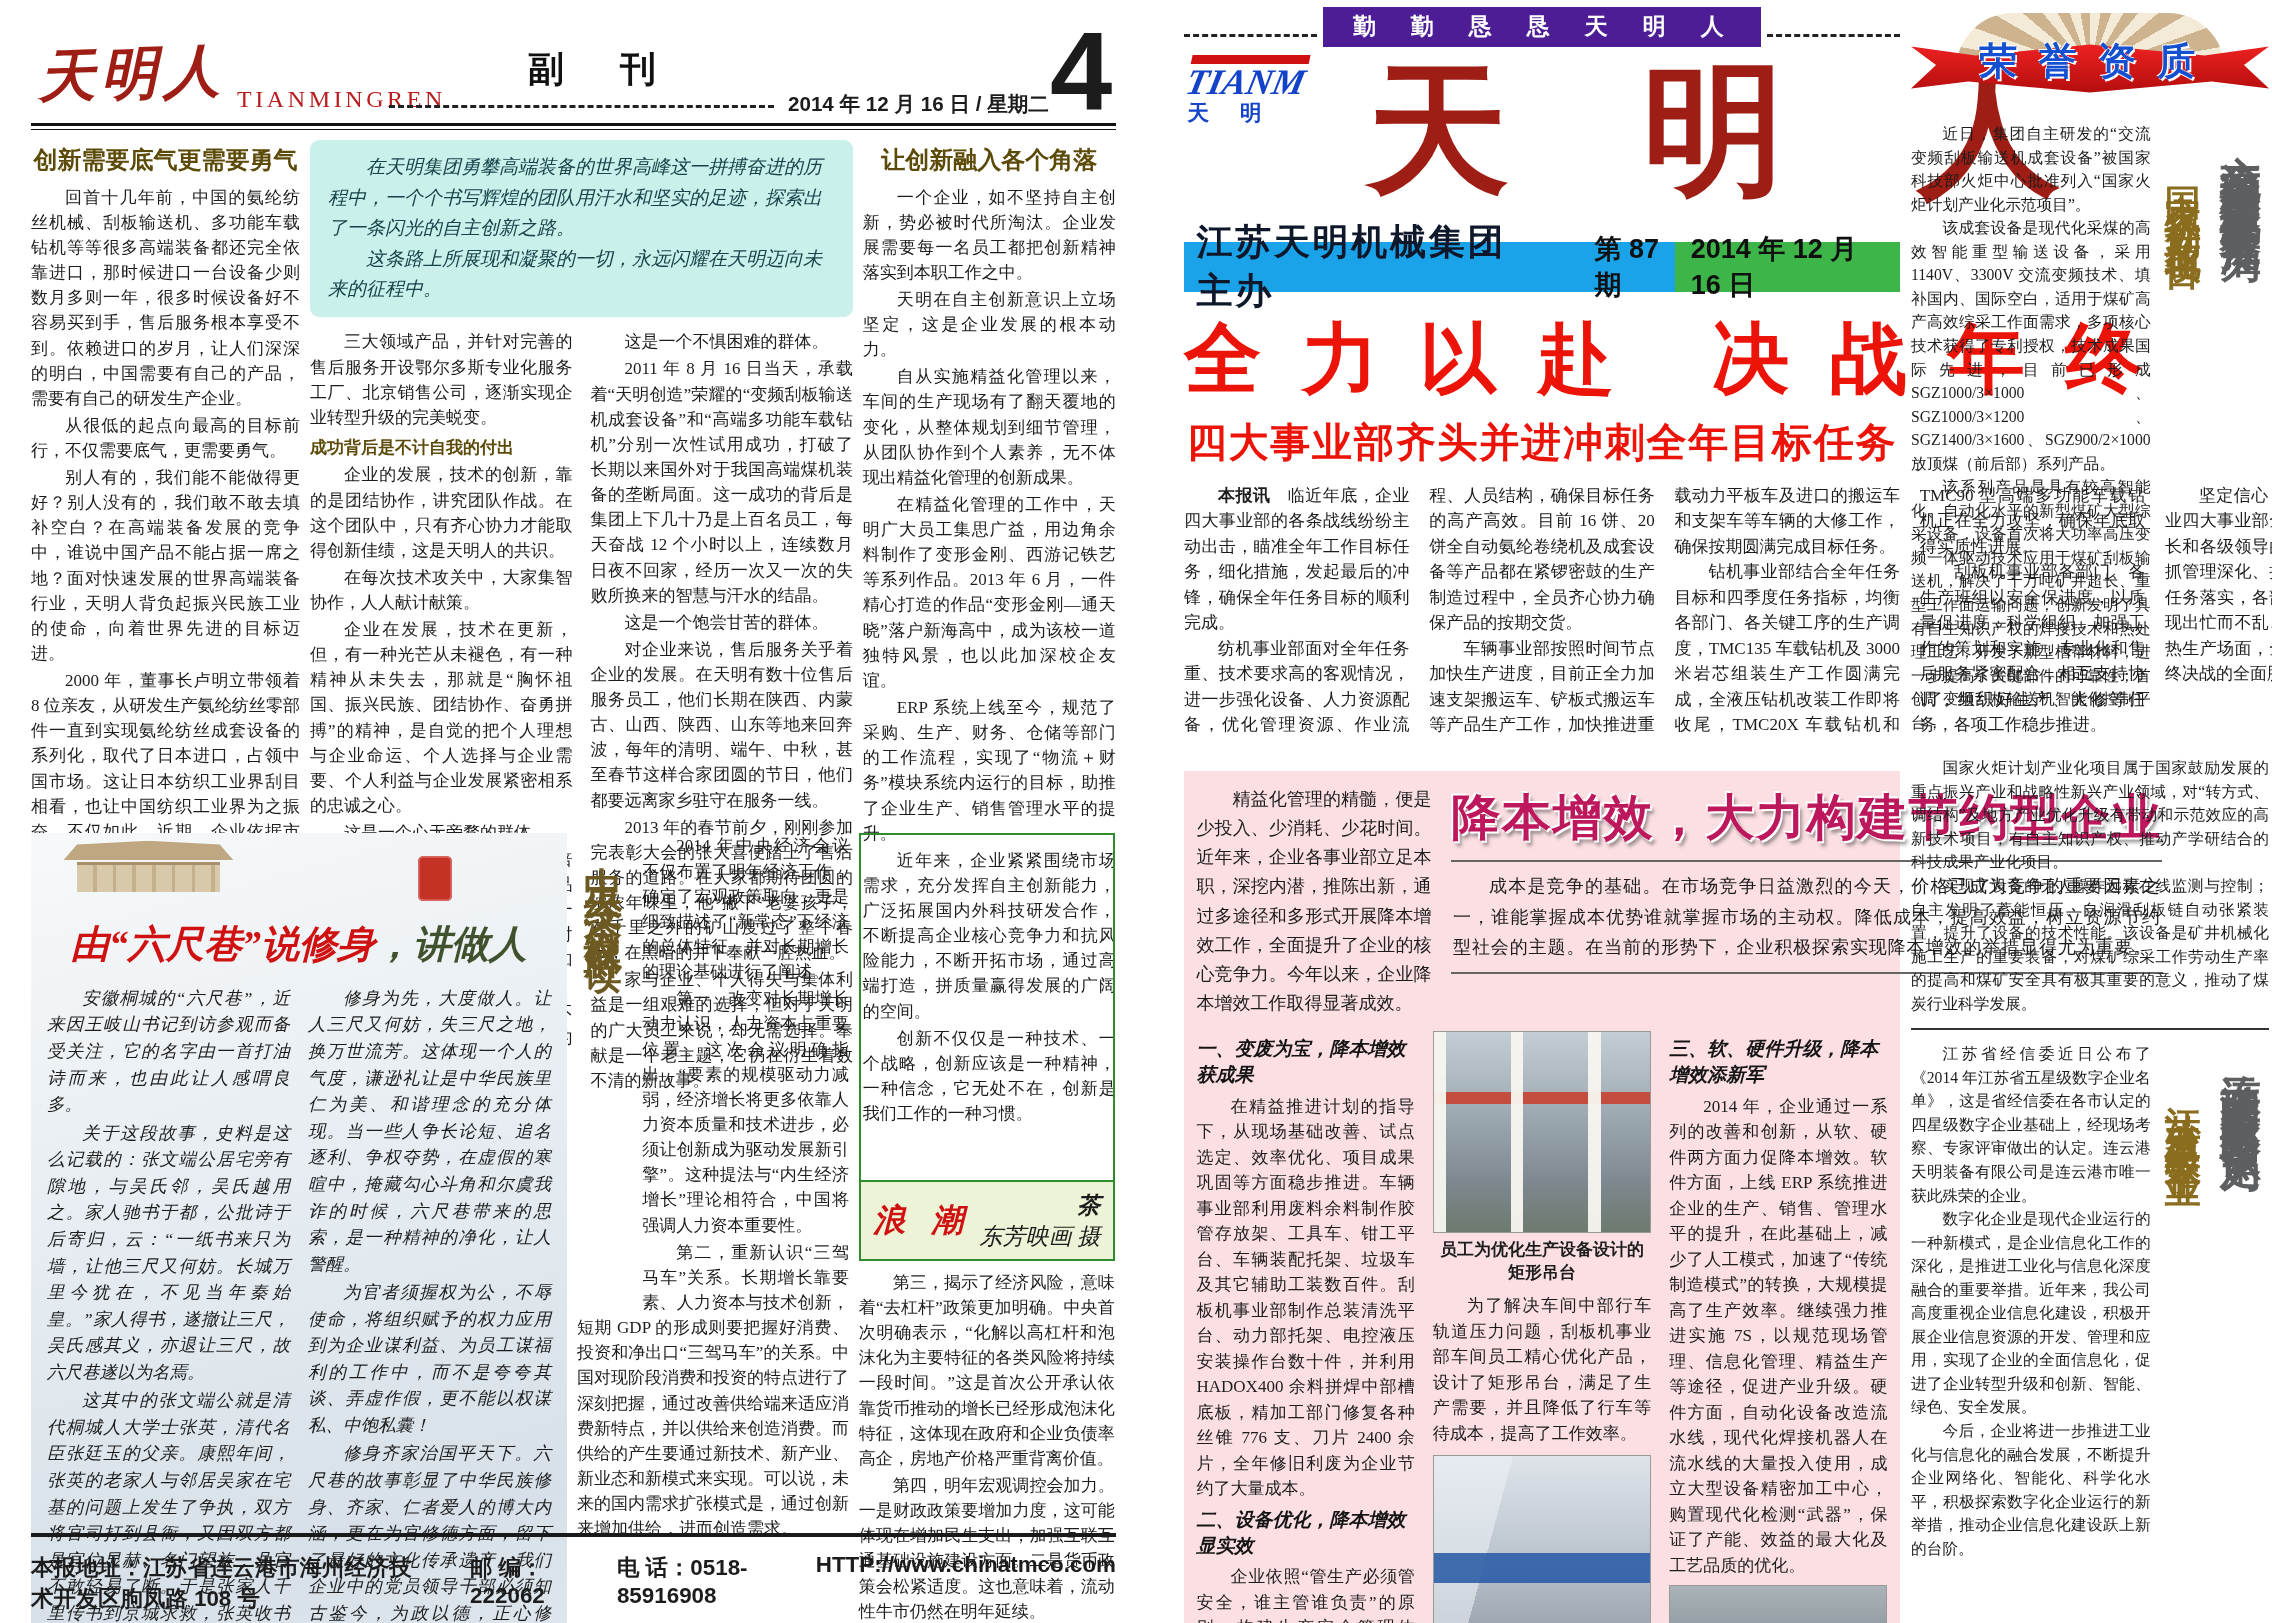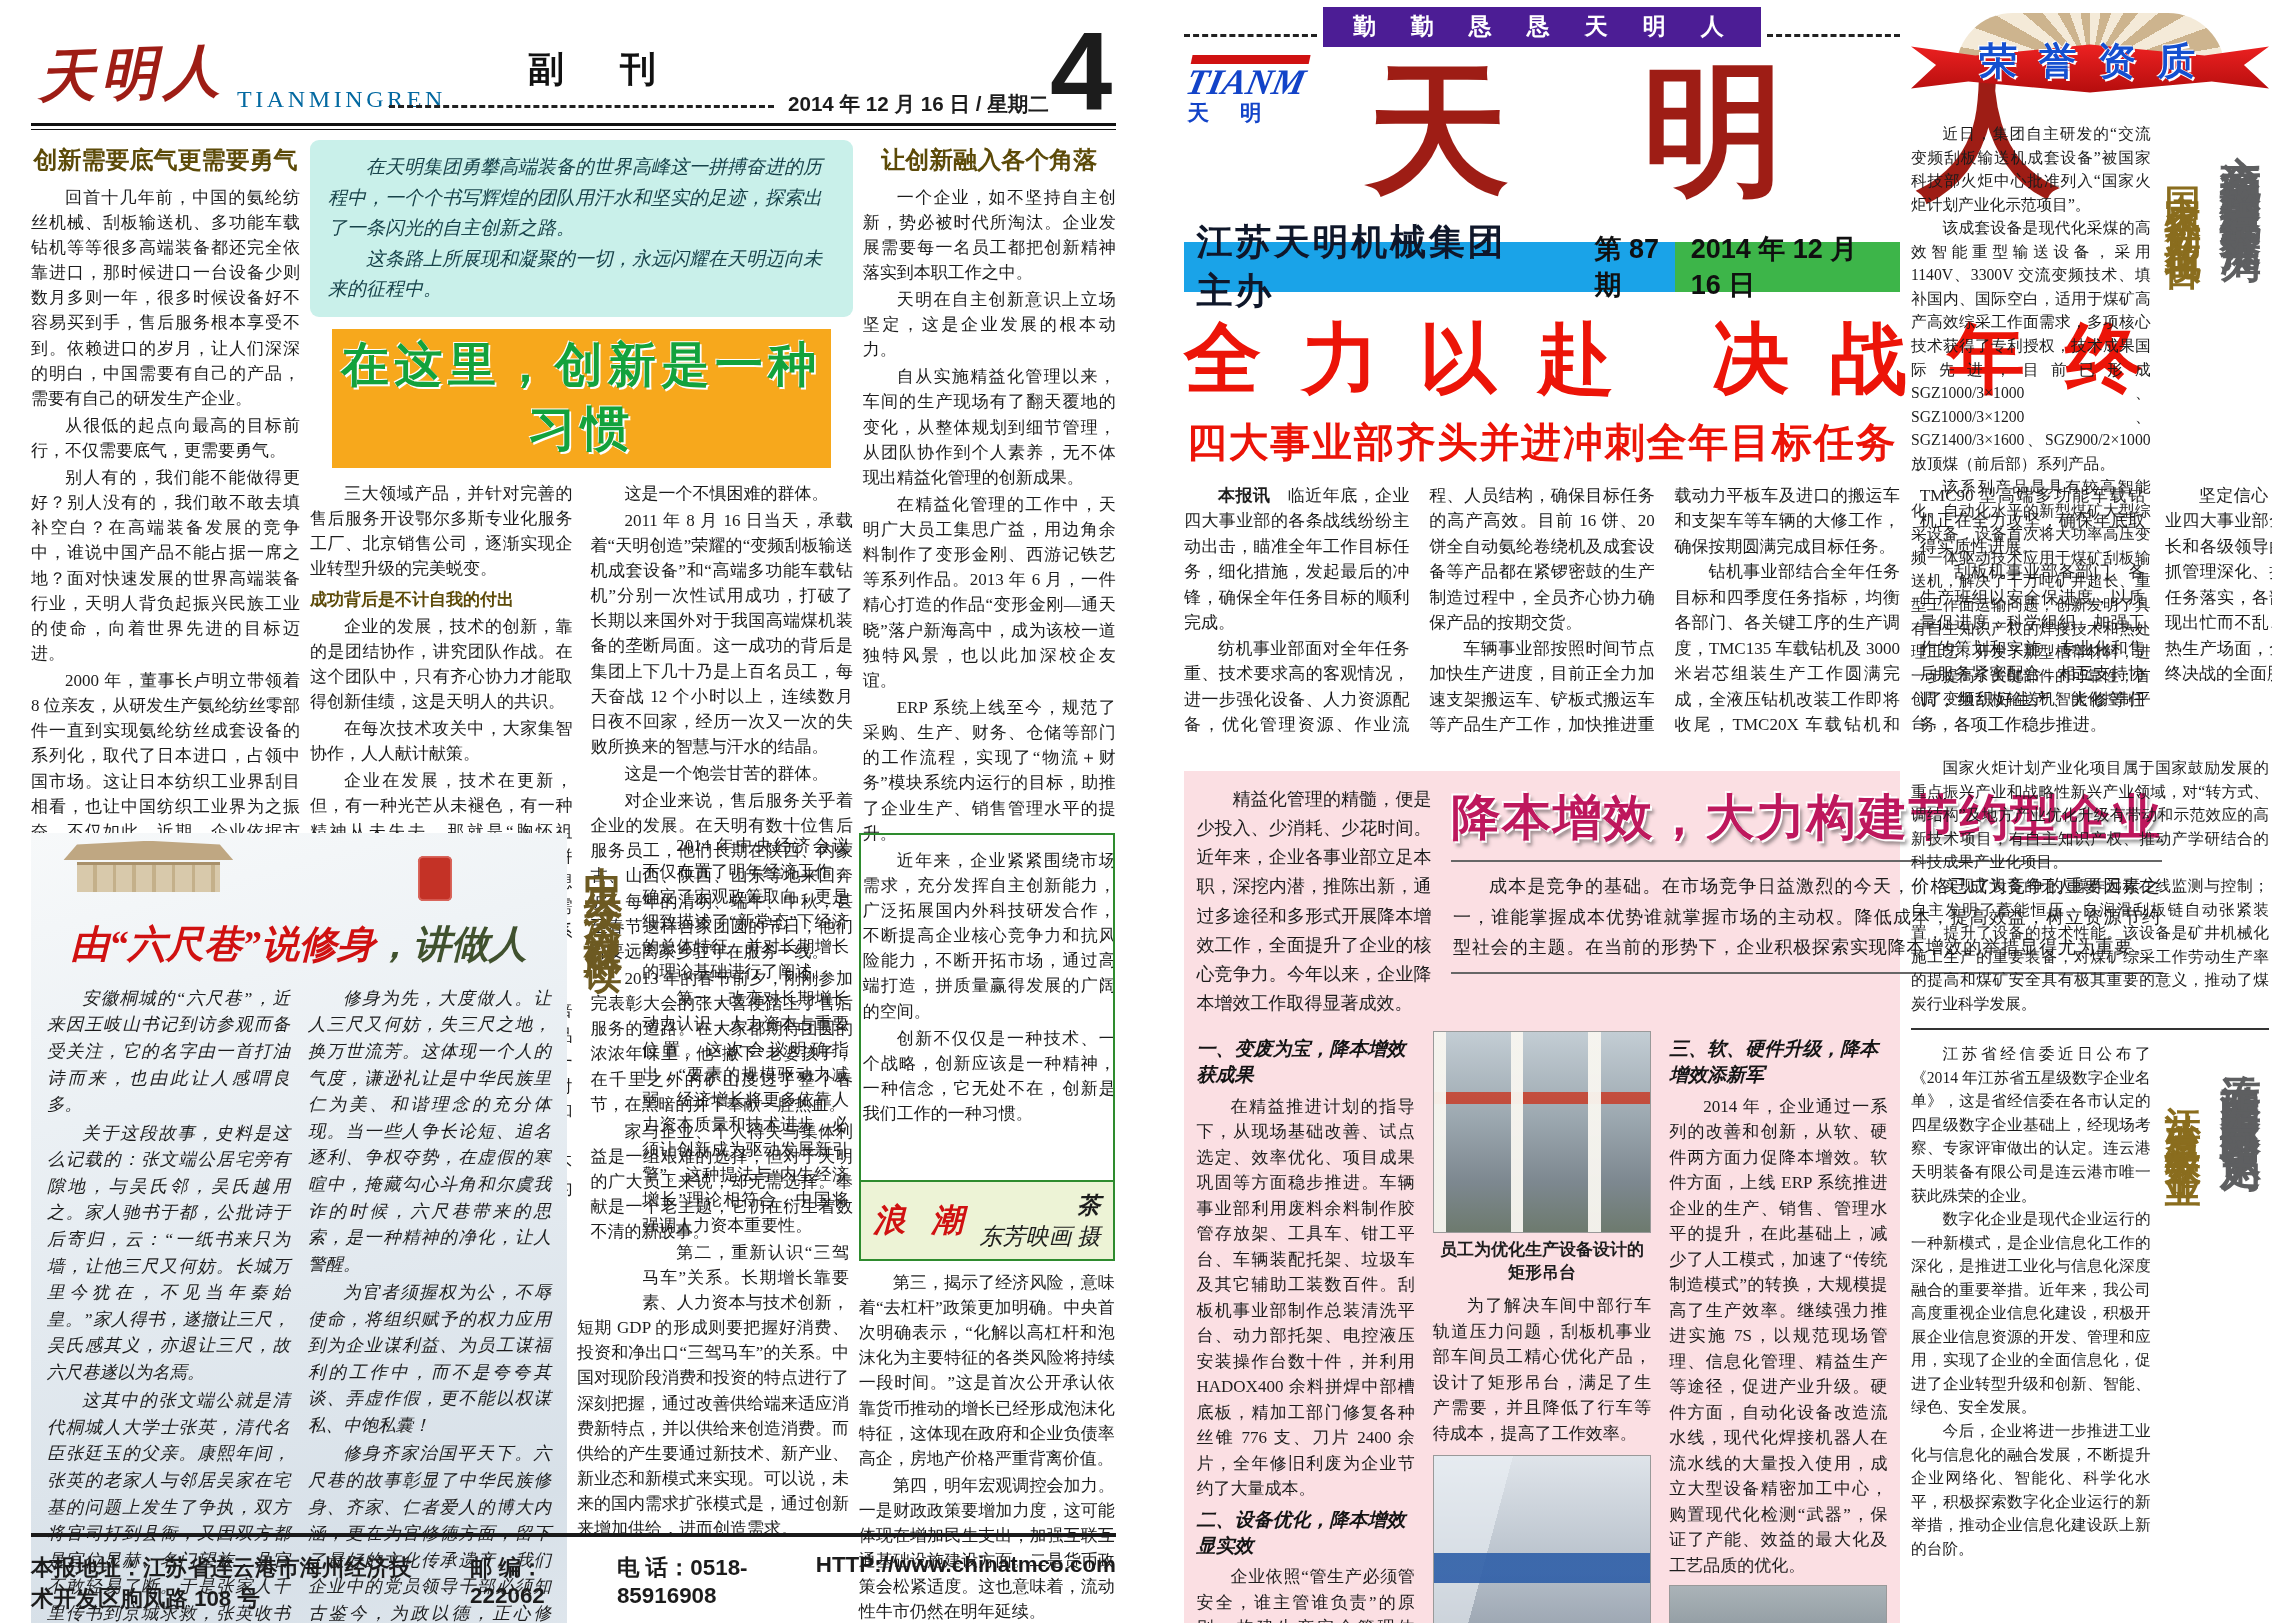--- a/index.html
+++ b/index.html
@@ -7,21 +7,21 @@
   .canvas { position:relative; width:2272px; height:1624px; background:#ffffff;
             font-family:"Liberation Serif", serif; color:#1c1c1c; overflow:hidden; }
   
   .page-left  { position:absolute; left:31px;  top:19.7px; width:1085px; height:1594px; }
   .page-right { position:absolute; left:1184px; top:7.2px;  width:1085px; height:1608px; }
 
   .lp-header { position:relative; height:106px; border-bottom:3.6px solid #111; }
   .lp-header:after { content:""; position:absolute; left:0; right:0; bottom:-7.2px; border-bottom:0.9px solid #111; }
   .lp-mast { position:absolute; left:7.2px; top:16px; font-size:57px; font-weight:900; color:#9e1d15;
              font-style:italic; letter-spacing:5.4px; transform:rotate(-2deg); font-family:"Liberation Serif",serif; }
-  .lp-pinyin { position:absolute; left:206px; top:66px; font-size:24px; letter-spacing:3.6px; color:#0369a1;
+  .lp-pinyin { position:absolute; left:206px; top:66px; font-size:24px; letter-spacing:3.6px; color:#b91c1c;
                font-family:"Liberation Serif",serif; }
   .lp-section { position:absolute; left:497px; top:25px; font-size:36px; font-weight:700; letter-spacing:23px; color:#111;
                 font-family:"Liberation Sans",sans-serif; }
   .lp-dash { position:absolute; left:358px; top:85px; width:385px; border-top:3.6px dashed #222; }
   .lp-date { position:absolute; left:757px; top:70px; font-size:20.6px; font-weight:700; font-family:"Liberation Sans",sans-serif; }
   .lp-pagenum { position:absolute; right:3.6px; top:-3.6px; font-size:112px; font-weight:900; font-family:"Liberation Sans",sans-serif; line-height:1; }
 
   .lp-top { display:grid; grid-template-columns:269px 543px 253px; column-gap:9.9px; margin-top:14.3px; height:681px; }
   .art-title { font-family:"Liberation Sans",sans-serif; font-weight:900; font-size:24px; color:#5c4a08;
                text-align:center; margin:3.6px 0 9px 0; }
@@ -174,21 +174,20 @@
         <p>别人有的，我们能不能做得更好？别人没有的，我们敢不敢去填补空白？在高端装备发展的竞争中，谁说中国产品不能占据一席之地？面对快速发展的世界高端装备行业，天明人背负起振兴民族工业的使命，向着世界先进的目标迈进。</p>
         <p>2000 年，董事长卢明立带领着 8 位亲友，从研发生产氨纶纺丝零部件一直到实现氨纶纺丝成套设备的系列化，取代了日本进口，占领中国市场。这让日本纺织工业界刮目相看，也让中国纺织工业界为之振奋。不仅如此，近期，企业依据市场需求，创新性研发的 20 饼全自动氨纶卷绕机，比日本产品提前 8 个月成功上市！</p>
         <p>在全国产业结构转型升级的浪潮中，天明瞄准市场，抓住机遇，相继进入了地质装备和矿山装备领域，成功研发出填补国际空白的矿用重载平板动力车、国际首创的 3300V 交流变频刮板输送机成套设备、填补国内空白的 TMC135 多功能车载钻机等等几十种产品，形成了包括氨纶纺机在内的</p>
       </div>
 
       <div>
         <div class="intro-box">
           <p>在天明集团勇攀高端装备的世界高峰这一拼搏奋进的历程中，一个个书写辉煌的团队用汗水和坚实的足迹，探索出了一条闪光的自主创新之路。</p>
           <p>这条路上所展现和凝聚的一切，永远闪耀在天明迈向未来的征程中。</p>
         </div>
-        <div class="habit-headline">在这里，创新是一种习惯</div>
         <div class="two-col body-text">
           <p>三大领域产品，并针对完善的售后服务开设鄂尔多斯专业化服务工厂、北京销售公司，逐渐实现企业转型升级的完美蜕变。</p>
           <p class="sub-center">成功背后是不计自我的付出</p>
           <p>企业的发展，技术的创新，靠的是团结协作，讲究团队作战。在这个团队中，只有齐心协力才能取得创新佳绩，这是天明人的共识。</p>
           <p>在每次技术攻关中，大家集智协作，人人献计献策。</p>
           <p>企业在发展，技术在更新，但，有一种光芒从未褪色，有一种精神从未失去，那就是“胸怀祖国、振兴民族、团结协作、奋勇拼搏”的精神，是自觉的把个人理想与企业命运、个人选择与企业需要、个人利益与企业发展紧密相系的忠诚之心。</p>
           <p>这是一个心无旁骛的群体。</p>
           <p>“到我们公司来吧，给你 3 倍的年薪。”“抽空帮我们研发个产品吧，报酬相当于你现在干一年。”在当今市场经济条件下，对于拥有真才实学的各类技术专家和能手，各种诱惑时时存在。</p>
           <p>然而，金钱与优越条件动摇不了团队成员扎根天明、献身企业的信念。</p>
           <p>这是一个不惧困难的群体。</p>

